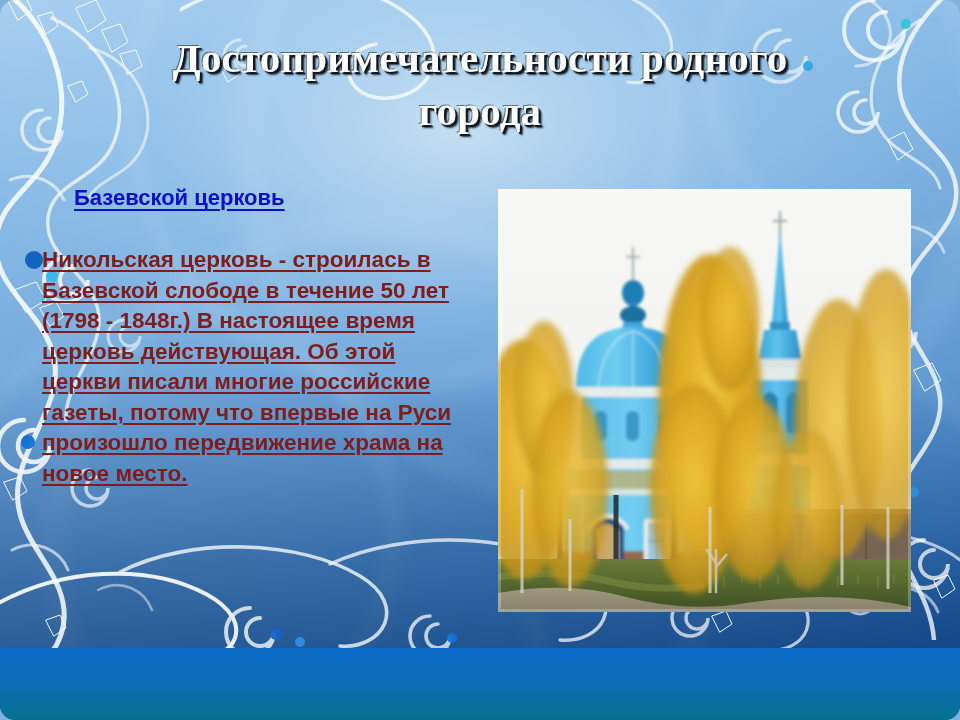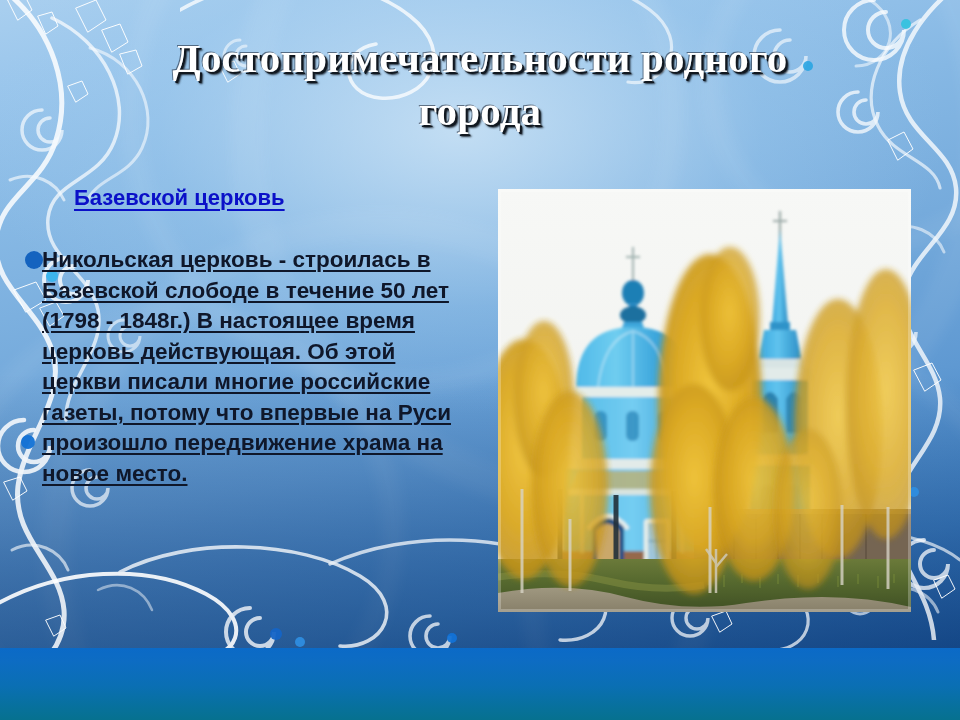--- a/index.html
+++ b/index.html
@@ -3,21 +3,21 @@
 <meta charset="utf-8">
 <title>Достопримечательности родного города</title>
 <style>
   html,body{margin:0;padding:0;}
   body{
     width:960px;height:720px;overflow:hidden;
     font-family:"Liberation Sans", sans-serif;
     background:#7FB1DE;
   }
   .slide{
-    position:relative;width:960px;height:720px;overflow:hidden;
+    position:relative;width:960px;height:720px;overflow:hidden;border-radius:15px;
   }
 
   
   .bg-base{
     position:absolute;inset:0;
     background:
       radial-gradient(ellipse 70% 55% at 48% 18%, rgba(205,228,246,.85) 0%, rgba(160,203,238,.35) 45%, rgba(160,203,238,0) 72%),
       linear-gradient(170deg,
         #a9cfef 0%,
         #9ac6ec 10%,
@@ -89,21 +89,21 @@
     text-decoration-thickness:2px;
     color:#0A10C8;
   }
   .para{
     margin-top:32px;
     font-size:22.5px;
     line-height:30.5px;
     text-decoration:underline;
     text-underline-offset:3px;
     text-decoration-thickness:2px;
-    color:#0f172a;
+    color:#7f1d1d;
     text-indent:0;
     white-space:normal;
     width:420px;
   }
 
   
   .photo{
     position:absolute;left:498px;top:189px;width:413px;height:423px;
     overflow:hidden;background:#f4f6f3;
   }

